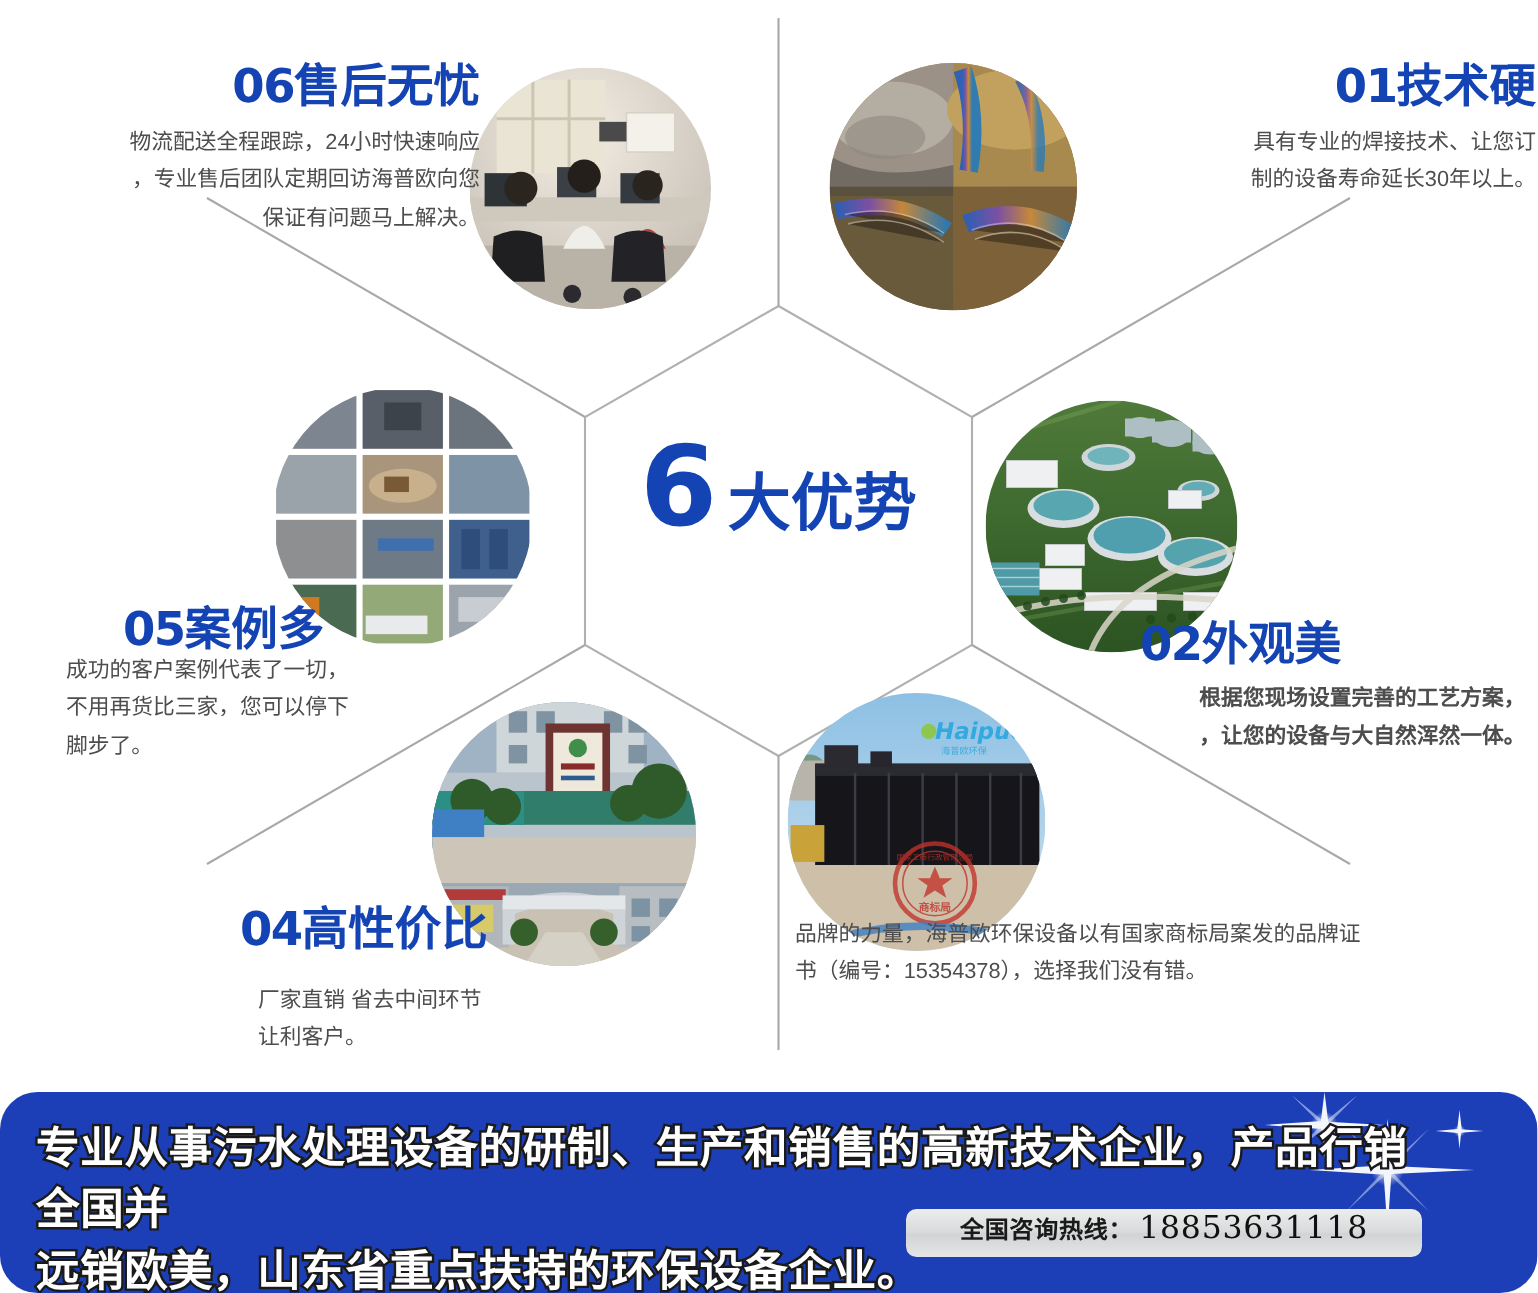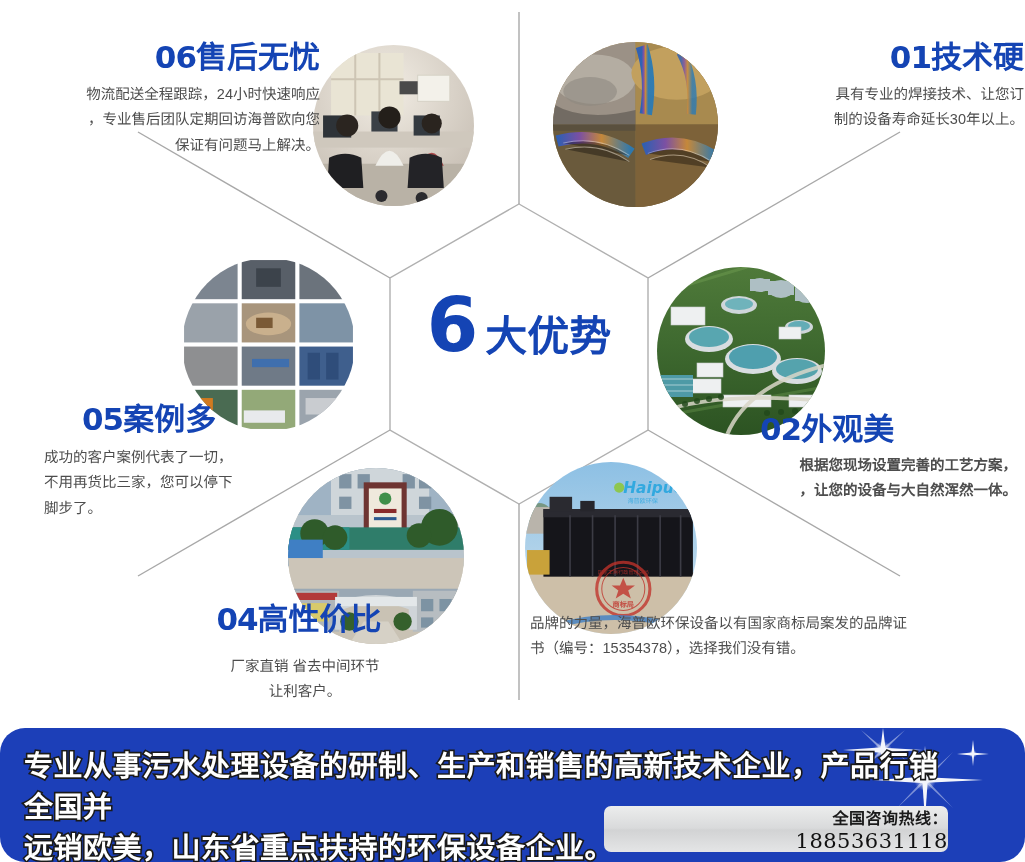--- a/index.html
+++ b/index.html
@@ -87,26 +87,25 @@
     font-size:29px; font-weight:bold; line-height:1.42;
     color:#ffffff;
     letter-spacing:0.5px;
     -webkit-text-stroke:3.2px #1a1a1a;
     paint-order:stroke fill;
     white-space:pre-line;
     z-index:2;
   }
   #hotline{
     position:absolute; left:604px; top:806px;
-    width:344px; height:46px;
+    width:344px; height:32px;
     background:linear-gradient(180deg,#eceded 0%,#d9dadb 48%,#d2d3d4 52%,#e4e5e6 100%);
     border-radius:7px;
-    display:flex; align-items:flex-end; justify-content:center;
+    display:flex; align-items:flex-start; justify-content:center;
     z-index:3;
-    flex-direction:column;
   }
   #hotline .label{
     font-family:"DejaVu Serif","Liberation Serif",serif;
     font-size:16px; color:#1a1a1a; font-weight:bold;
     letter-spacing:0.5px;
   }
   #hotline .number{
     font-family:"DejaVu Serif","Liberation Serif",serif;
     font-size:21px; color:#111; letter-spacing:0.5px;
     margin-left:4px;
@@ -458,34 +457,34 @@
       <span class="num">01</span><span>技术硬</span>
     </div>
     <div class="feature-body" style="margin-top:9px; padding-left:24px;">具有专业的焊接技术、让您订
 制的设备寿命延长30年以上。</div>
   </div>
 
   <div class="blk" style="left:0px; top:404px; width:305px; text-align:left;">
     <div class="feature-title" style="font-size:31px; padding-left:82px;">
       <span class="num">05</span><span>案例多</span>
     </div>
-    <div class="feature-body" style="margin-top:10px; padding-left:44px;">成功的客户案例代表了一切，
+    <div class="feature-body" style="padding-left:44px;font-family:Liberation Mono, monospace;">成功的客户案例代表了一切，
 不用再货比三家，您可以停下
 脚步了。</div>
   </div>
 
   <div class="blk" style="left:700px; top:414px; width:325px; text-align:right;">
     <div class="feature-title" style="font-size:31px; text-align:left; padding-left:60px;">
       <span class="num">02</span><span>外观美</span>
     </div>
     <div class="feature-body" style="margin-top:8px; padding-right:8px; text-align:right;font-weight:bold;">根据您现场设置完善的工艺方案，
 ，让您的设备与大自然浑然一体。</div>
   </div>
 
-  <div class="blk" style="left:120px; top:604px; width:330px; text-align:center;">
+  <div class="blk" style="left:132px; top:604px; width:330px; text-align:left;">
     <div class="feature-title" style="font-size:31px; padding-left:28px;">
       <span class="num">04</span><span>高性价比</span>
     </div>
     <div class="feature-body" style="margin-top:19px; padding-left:40px;">厂家直销 省去中间环节
 让利客户。</div>
   </div>
 
   <div class="blk" style="left:530px; top:602px; width:460px; text-align:left;">
     <div class="feature-body" style="margin-top:9px;">品牌的力量，海普欧环保设备以有国家商标局案发的品牌证
 书（编号：15354378），选择我们没有错。</div>

